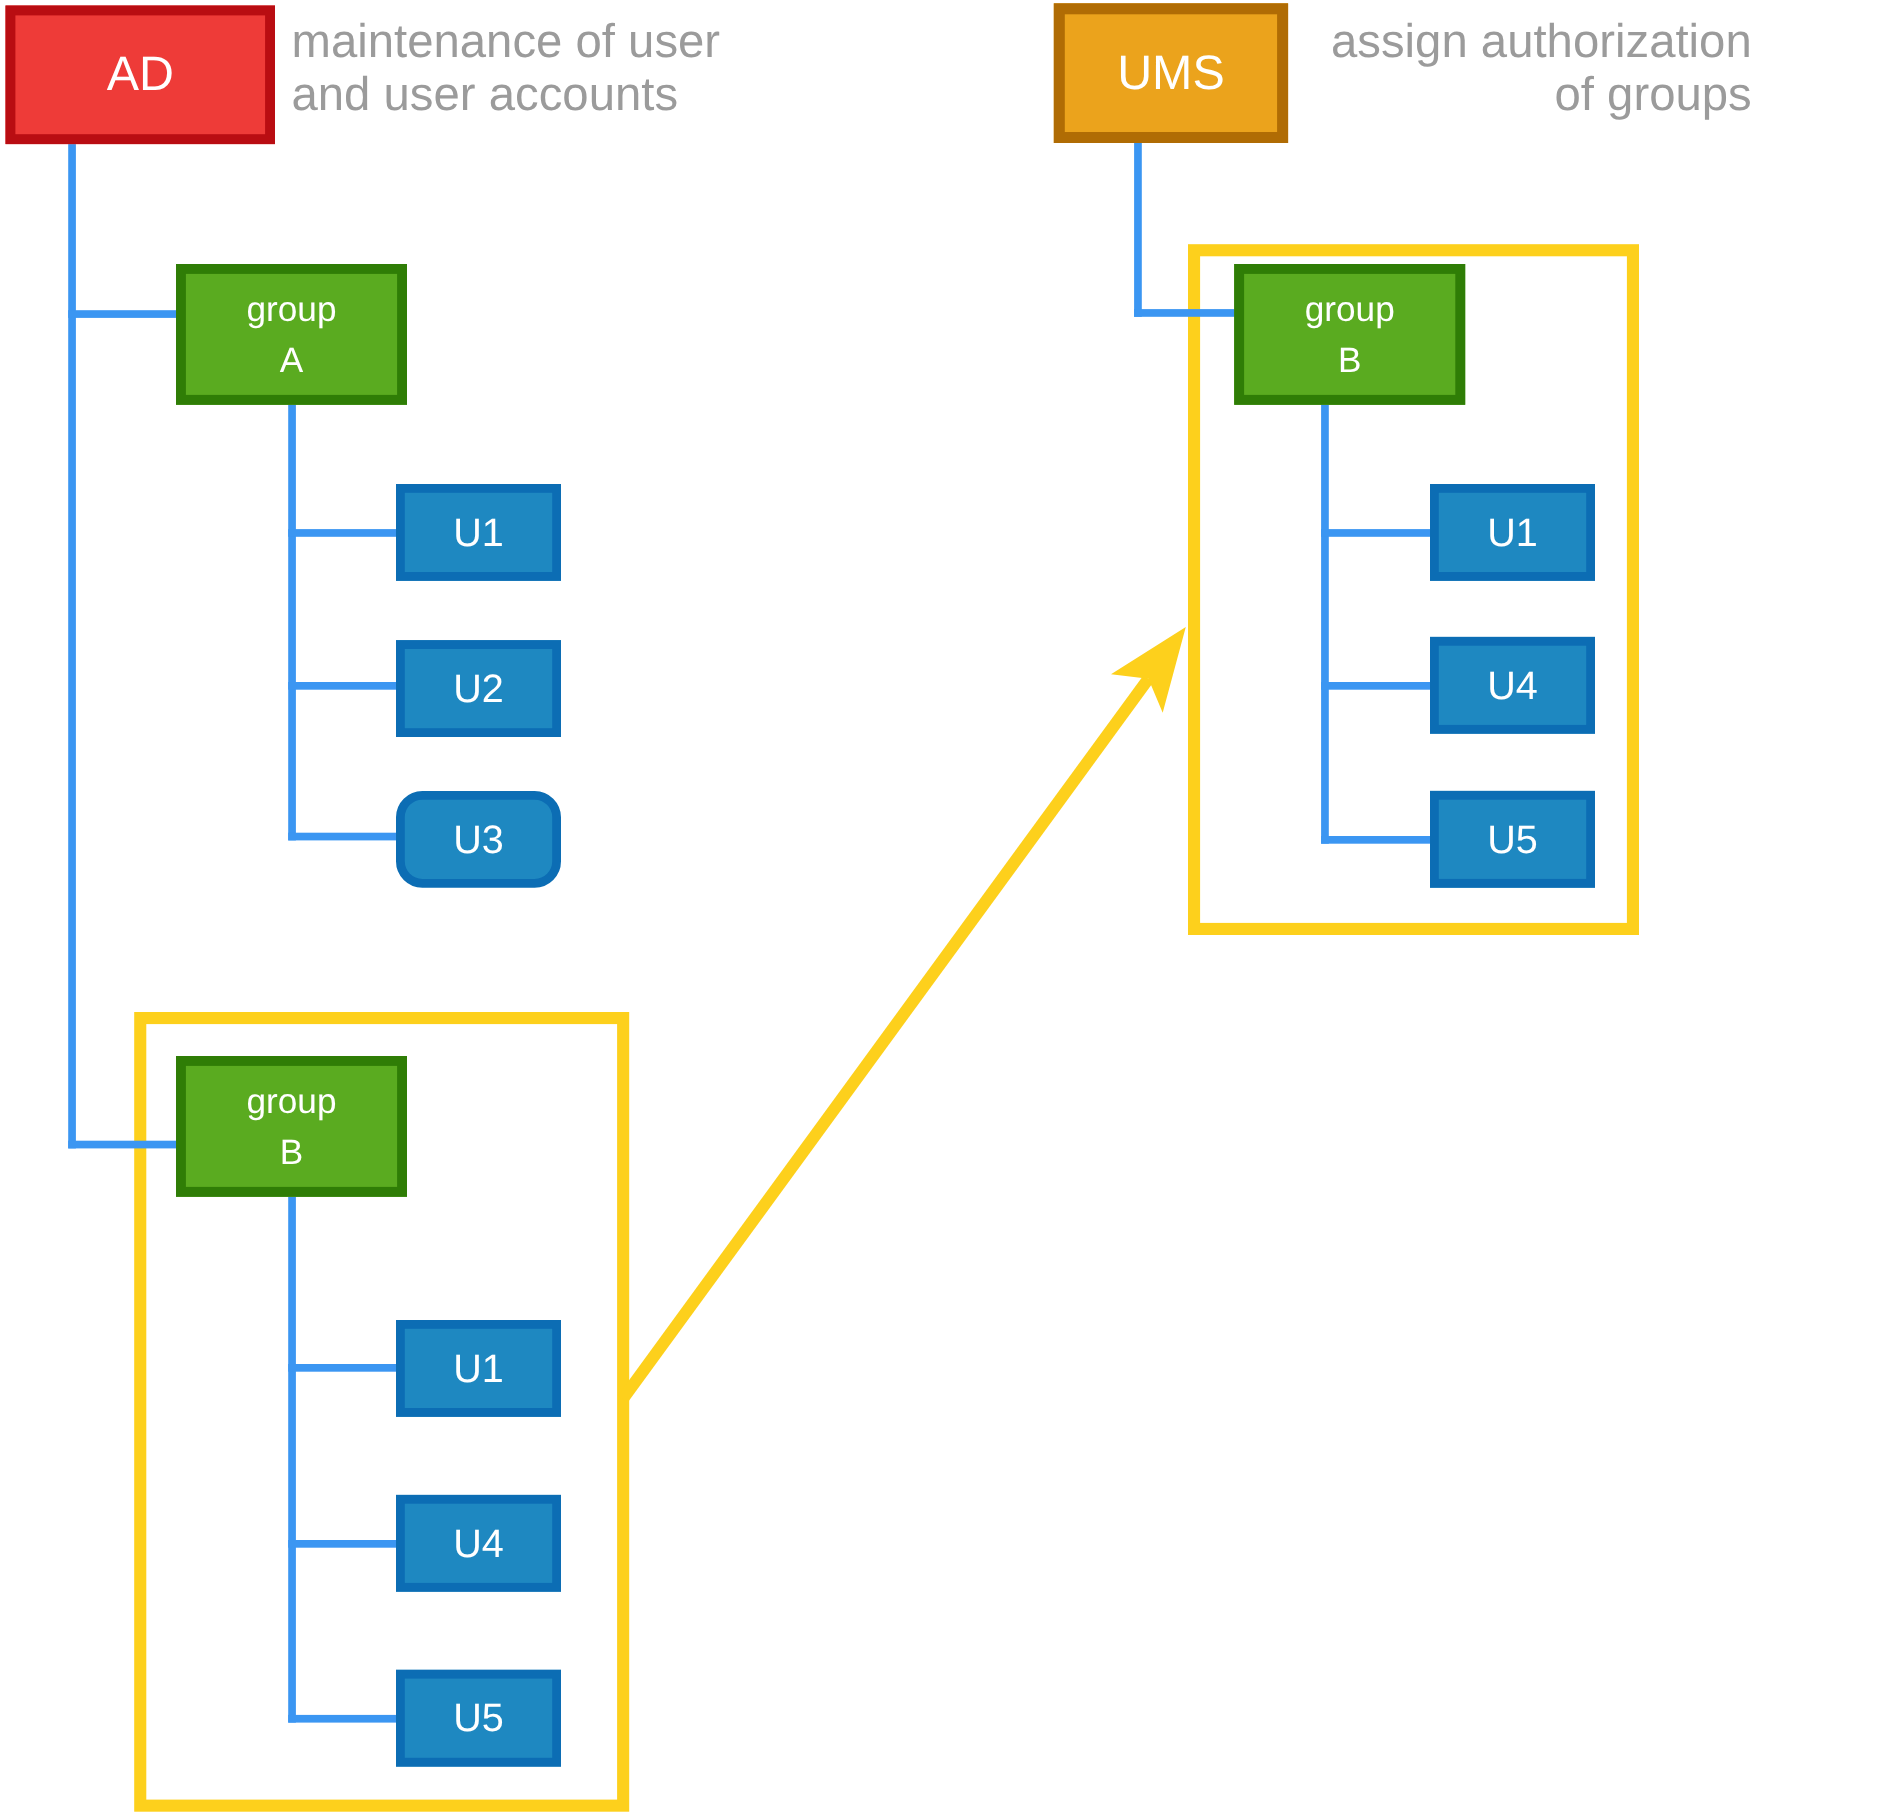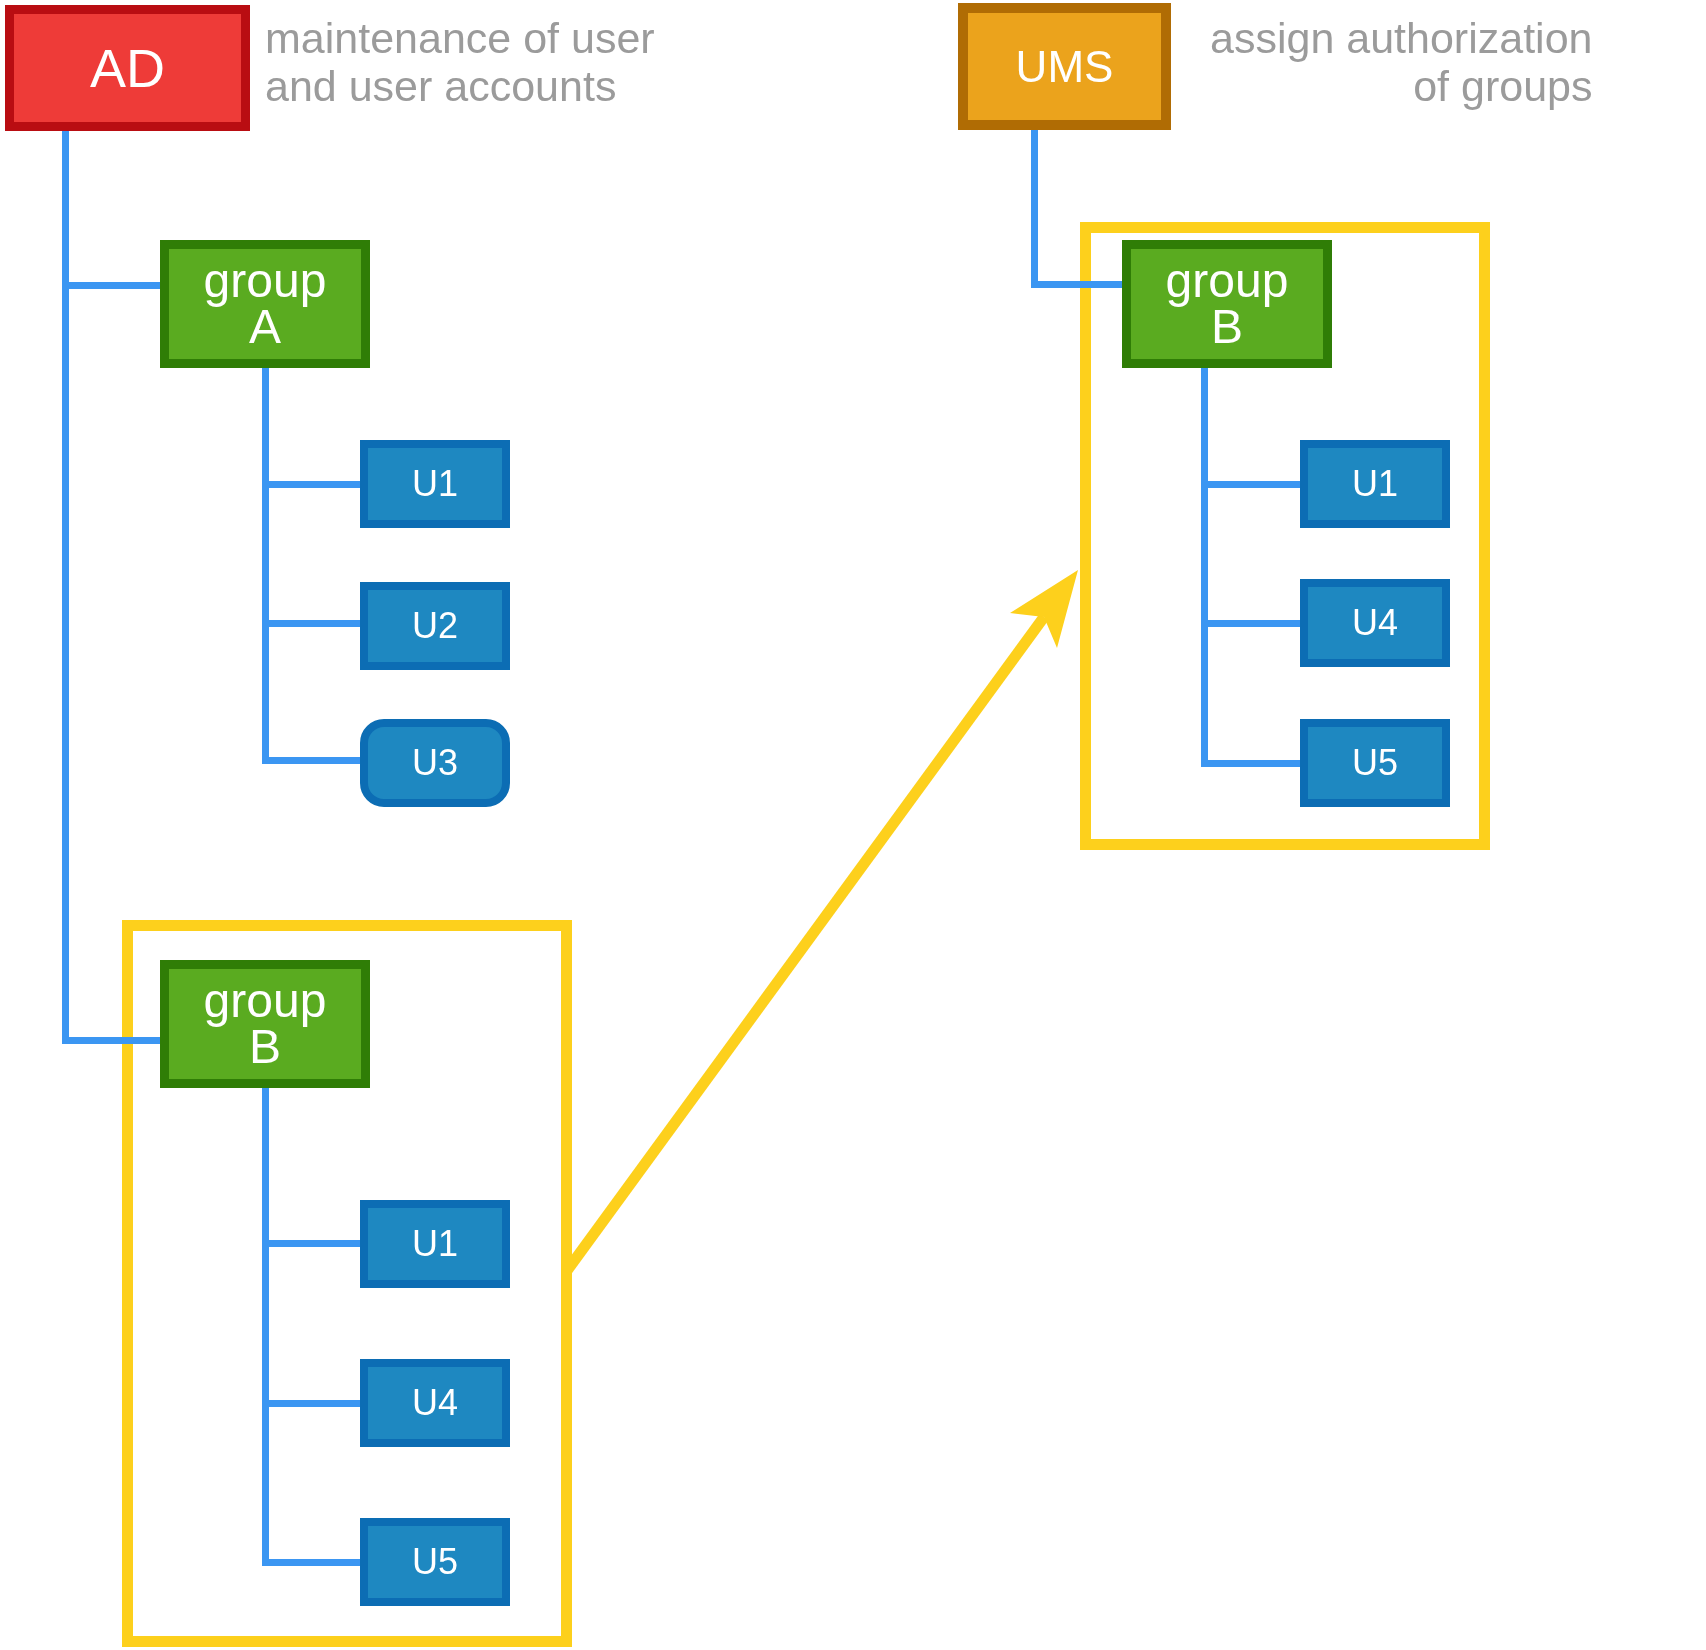--- a/index.html
+++ b/index.html
@@ -36,33 +36,33 @@
     align-items: center;
     justify-content: center;
     text-align: center;
     color: var(--box-text);
     z-index: 4;
   }
   .node-ad {
     left: 5px; top: 5px; width: 245px; height: 126px;
     background: var(--red-fill);
     border: 9px solid var(--red-border);
-    font-size: 54px;
+    font-size: 44px;
   }
   .node-ums {
     left: 958px; top: 3px; width: 213px; height: 127px;
     background: var(--orange-fill);
     border: 10px solid var(--orange-border);
     font-size: 44px;
   }
   .node-group {
     width: 210px; height: 128px;
     background: var(--green-fill);
     border: 9px solid var(--green-border);
-    font-size: 48px;
+    font-size: 32px;
     line-height: 46px;
     flex-direction: column;
   }
   .node-user {
     width: 150px; height: 88px;
     background: var(--blue-fill);
     border: 8px solid var(--blue-border);
     font-size: 36px;
   }
 

